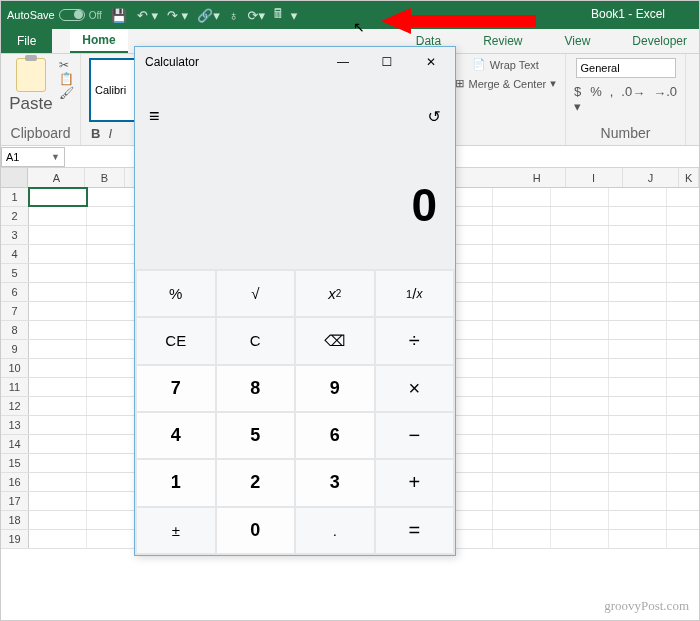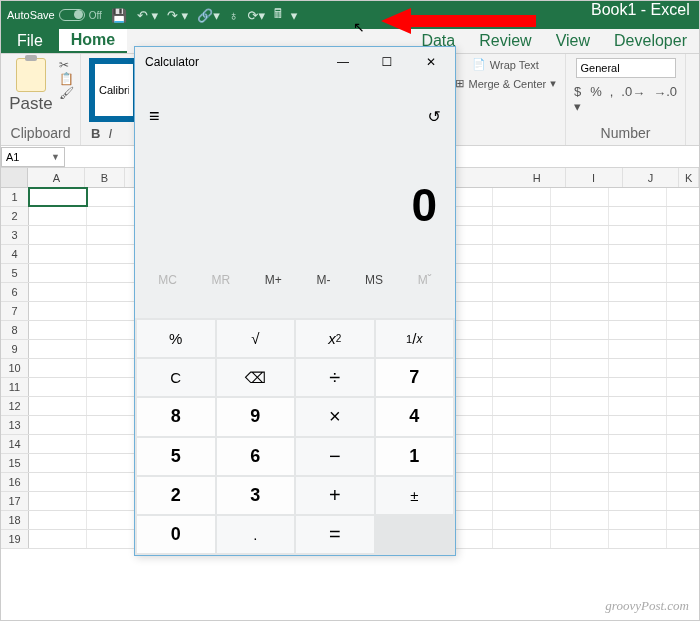--- a/index.html
+++ b/index.html
@@ -5,43 +5,43 @@
   * { box-sizing: border-box; margin: 0; padding: 0; font-family: "Segoe UI", Arial, sans-serif; }
   body { width: 700px; height: 621px; background: #fff; position: relative; overflow: hidden; border: 1px solid #ccc; }
 
   
   .titlebar { height: 28px; background: #217346; color: #fff; display: flex; align-items: center; font-size: 11px; padding: 0 6px; position: relative; }
   .autosave { display: flex; align-items: center; gap: 4px; }
   .autosave-toggle { width: 26px; height: 12px; border: 1px solid #a8d0bc; border-radius: 7px; position: relative; }
   .autosave-toggle::after { content: ""; position: absolute; right: 1px; top: 0; width: 9px; height: 9px; border-radius: 50%; background: #a8d0bc; }
   .qat { display: flex; align-items: center; gap: 9px; margin-left: 10px; color: #cfe7db; }
   .qat span { cursor: pointer; font-size: 13px; }
-  .book-title { position: absolute; left: 590px; top: 0; font-size: 16px; }
+  .book-title { position: absolute; left: 590px; top: 6px; font-size: 12px; }
   .cursor-arrow { position: absolute; left: 352px; top: 18px; font-size: 14px; color: #000; z-index: 5; }
 
   
   .red-arrow { position: absolute; left: 380px; top: 5px; z-index: 6; }
 
   
-  .ribbon-tabs { height: 25px; background: #f3f3f3; border-bottom: 1px solid #d4d4d4; display: flex; align-items: center; font-size: 16px; }
+  .ribbon-tabs { height: 25px; background: #f3f3f3; border-bottom: 1px solid #d4d4d4; display: flex; align-items: center; font-size: 12px; gap: 18px; }
   .ribbon-tabs .tab { padding: 0 12px; height: 100%; display: flex; align-items: center; cursor: pointer; color: #217346; }
   .ribbon-tabs .tab.file { background: #217346; color: #fff; padding: 0 16px; }
   .ribbon-tabs .tab.active { background: #fff; border-bottom: 2px solid #217346; color: #217346; font-weight: 600; }
 
   
   .ribbon { height: 92px; background: #f3f3f3; border-bottom: 1px solid #d4d4d4; display: flex; position: relative; }
   .group { border-right: 1px solid #e0e0e0; padding: 4px 8px; display: flex; flex-direction: column; justify-content: space-between; align-items: center; font-size: 10px; color: #555; }
   .group-label { font-size: 14px; color: #666; margin-top: auto; padding-top: 2px; }
   .paste-block { display: flex; flex-direction: column; align-items: center; gap: 2px; width: 48px; }
   .paste-icon { width: 30px; height: 34px; background: #fff3d0; border: 1px solid #d8c27a; border-radius: 3px; position: relative; }
   .paste-icon::before { content: ""; position: absolute; top: -4px; left: 8px; width: 12px; height: 6px; background: #b0b0b0; border-radius: 2px; }
   .clip-side { font-size: 12px; color: #555; margin-left: 2px; }
   .font-ctl { display: flex; flex-direction: column; gap: 4px; width: 80px; }
   .font-row { display: flex; gap: 4px; align-items: center; }
-  .font-select { height: 20px; border: 6px solid #0369a1; background: #fff; font-size: 11px; padding: 0 4px; flex: 1; }
+  .font-select { height: 20px; border: 2px solid #0369a1; background: #fff; font-size: 11px; padding: 0 4px; flex: 1; }
   .font-btn { font-size: 13px; cursor: pointer; padding: 0 2px; }
   .align-group { width: 120px; }
   .num-group { width: 120px; }
   .num-select { width: 100px; height: 20px; border: 1px solid #c4c4c4; background: #fff; font-size: 11px; padding: 0 4px; }
   .num-row { display: flex; gap: 8px; font-size: 13px; margin-top: 6px; }
 
   
   .fx-row { height: 22px; border-bottom: 1px solid #d4d4d4; display: flex; align-items: center; background: #fff; }
   .name-box { width: 64px; height: 20px; border: 1px solid #c4c4c4; margin: 0 0; font-size: 11px; padding: 0 4px; display: flex; align-items: center; justify-content: space-between; }
   .name-box .caret { font-size: 9px; color: #666; }
@@ -70,21 +70,21 @@
   .mem-row { display: flex; justify-content: space-around; font-size: 12px; padding: 4px 6px 8px 6px; }
   .mem-row span { color: #b8b8b8; cursor: pointer; }
   .mem-row span.en { color: #444; }
   .calc-grid { flex: 1; display: grid; grid-template-columns: repeat(4, 1fr); grid-template-rows: repeat(6, 1fr); gap: 2px; padding: 2px; background: #e4e6e7; }
   .cbtn { background: #f7f8f9; display: flex; align-items: center; justify-content: center; font-size: 16px; cursor: pointer; user-select: none; }
   .cbtn.func { font-size: 15px; }
   .cbtn.num { background: #fdfdfd; font-weight: 600; font-size: 18px; }
   .cbtn.op { font-size: 20px; }
 
   
-  .wm { position: absolute; right: 10px; bottom: 6px; font-size: 13px; color: #aaa; font-style: italic; font-family: Georgia, serif; }
+  .wm { position: absolute; right: 10px; bottom: 6px; font-size: 13px; color: #aaa; font-family: Georgia, serif; }
 </style>
 </head>
 <body>
 
 <div class="titlebar">
   <div class="autosave">
     <span>AutoSave</span>
     <span class="autosave-toggle"></span>
     <span style="font-size:10px;color:#a8d0bc">Off</span>
   </div>
@@ -452,36 +452,29 @@
       <div>—</div>
       <div>☐</div>
       <div>✕</div>
     </div>
   </div>
   <div class="calc-head">
     <span class="hamburger">≡</span>
     <span class="history-ic">↺</span>
   </div>
   <div class="calc-display">0</div>
-  <div class="mem-row">
-    <span>MC</span>
-    <span>MR</span>
-    <span class="en">M+</span>
-    <span class="en">M-</span>
-    <span class="en">MS</span>
-    <span>Mˇ</span>
-  </div>
   <div class="calc-grid">
     <div class="cbtn func">%</div>
     <div class="cbtn func">√</div>
     <div class="cbtn func">
         <i>x</i>
         <sup style="font-size:10px">2</sup>
       </div>
     <div class="cbtn func"><sup style="font-size:11px">1</sup>/<i style="font-size:12px">x</i></div>
+    <div class="cbtn func">CE</div>
     <div class="cbtn func">C</div>
     <div class="cbtn func">⌫</div>
     <div class="cbtn op">÷</div>
     <div class="cbtn num">7</div>
     <div class="cbtn num">8</div>
     <div class="cbtn num">9</div>
     <div class="cbtn op">×</div>
     <div class="cbtn num">4</div>
     <div class="cbtn num">5</div>
     <div class="cbtn num">6</div>

